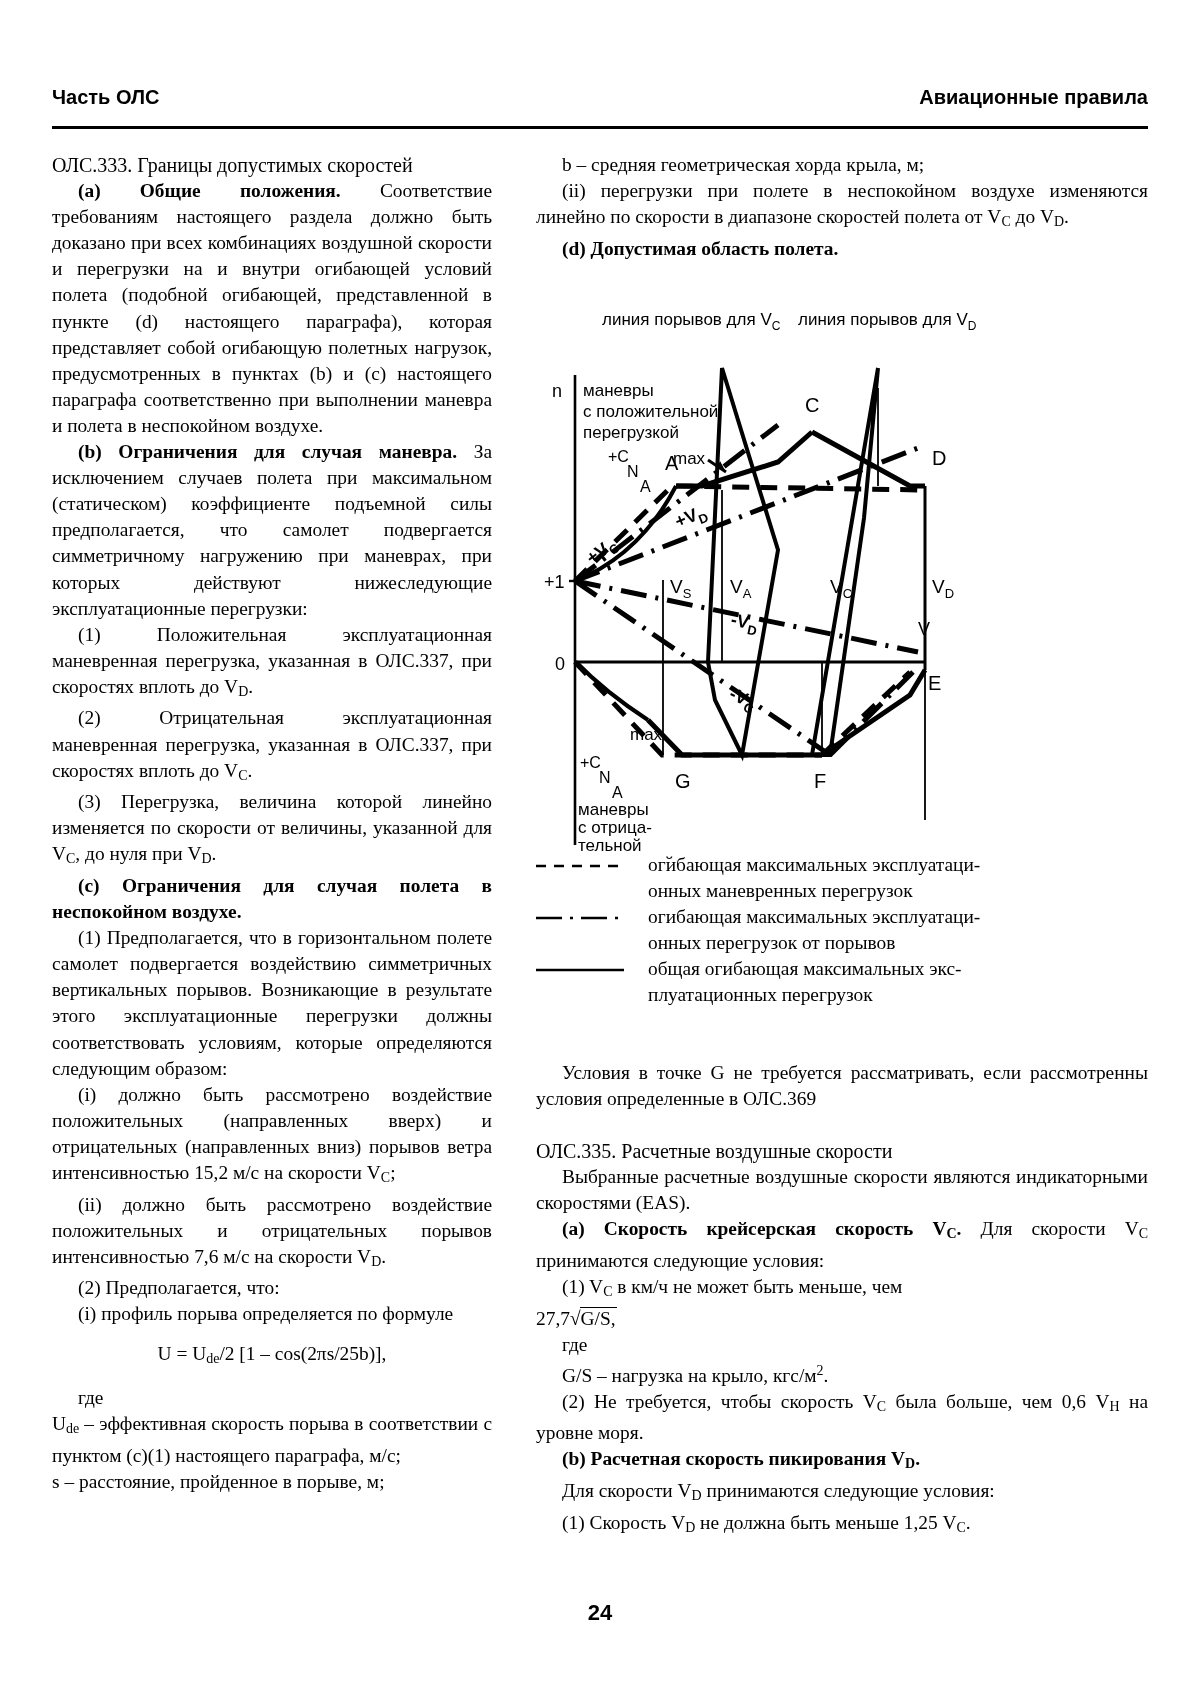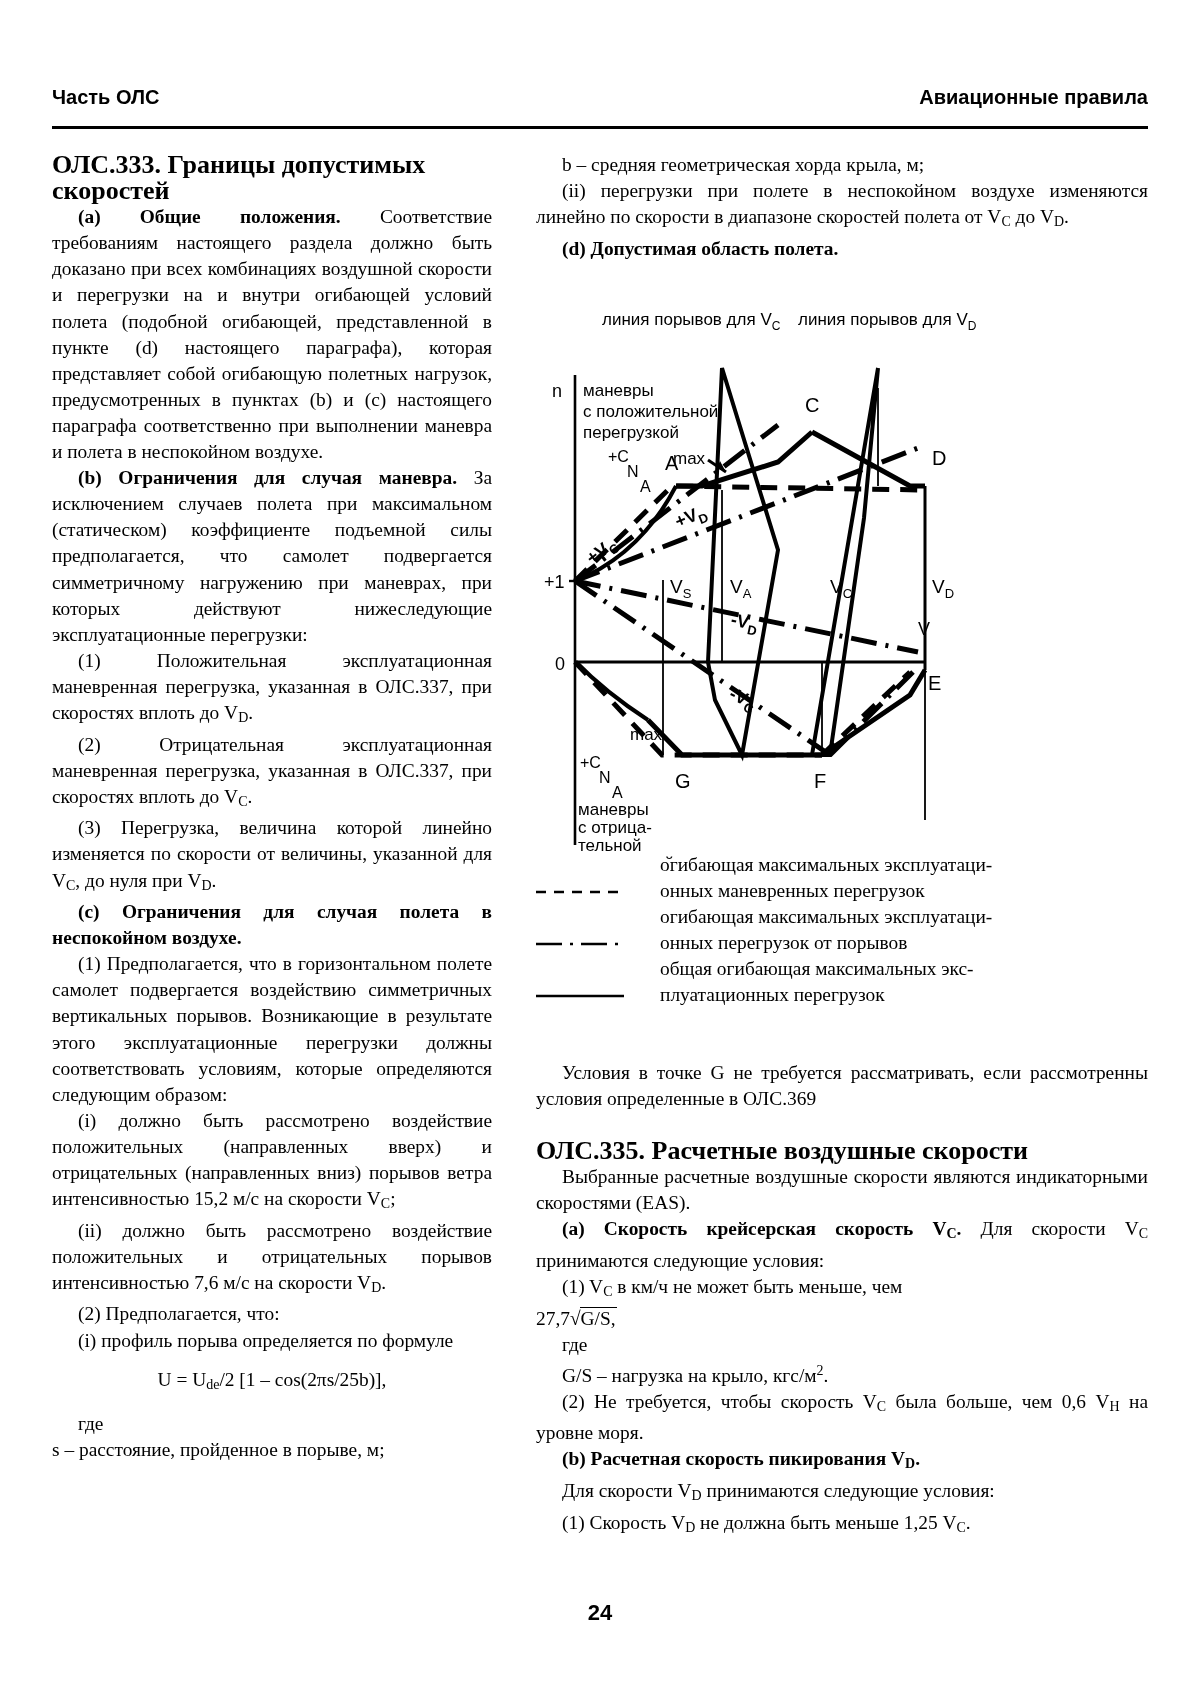--- a/index.html
+++ b/index.html
@@ -65,23 +65,23 @@
   p.ind { text-indent: 26px; }
   p.noind { text-indent: 0; }
   .b { font-weight: bold; }
   .ctr { text-align: center; text-indent: 0; }
 
   sub { font-size: 0.72em; vertical-align: -0.25em; }
   sup { font-size: 0.72em; vertical-align: 0.48em; }
 
   h3.head {
     margin: 0;
-    font-size: 26px;
+    font-size: 20px;
     line-height: 26.1px;
-    font-weight: bold;
+    font-weight: normal;
     text-align: left;
   }
   .head-line2 { display: block; padding-left: 86px; }
 
   .spacer-sm { height: 13px; }
   .spacer-md { height: 26px; }
 
   .radical {
     border-top: 1.4px solid #000;
     padding: 0 1px;
@@ -102,23 +102,22 @@
   .legend {
     position: absolute;
     left: 536px;
     top: 852px;
     width: 612px;
     font-size: 19.4px;
     line-height: 26.1px;
   }
   .legend-row {
     display: flex;
-    align-items: flex-end;
+    align-items: flex-start;
     margin-bottom: 0px;
-    gap: 12px;
   }
   .legend-key {
     width: 112px;
     flex: 0 0 112px;
     position: relative;
     height: 26.1px;
   }
   .legend-key svg { position: absolute; left: 0; top: 11px; }
   .legend-text {
     flex: 1 1 auto;
@@ -179,20 +178,21 @@
     <p class="ind">(2) Предполагается, что:</p>
 
     <p class="ind">(i) профиль порыва определяется по формуле</p>
 
     <div class="spacer-sm"></div>
     <p class="ctr"><span>U = U</span><sub>de</sub><span>/2 [1 – cos(2πs/25b)],</span></p>
     <div class="spacer-sm"></div>
 
     <p class="ind">где</p>
 
+    <p class="noind"><span>U</span><sub>de</sub><span> – эффективная скорость порыва в соответствии с пунктом (c)(1) настоящего параграфа, м/с;</span></p>
 
     <p class="noind">s – расстояние, пройденное в порыве, м;</p>
 
   </div>
 
   <div class="col col-right">
 
     <p class="ind">b – средняя геометрическая хорда крыла, м;</p>
 
     <p class="ind"><span>(ii) перегрузки при полете в неспокойном воздухе изменяются линейно по скорости в диапазоне скоростей полета от V</span><sub>C</sub><span> до V</span><sub>D</sub><span>.</span></p>

